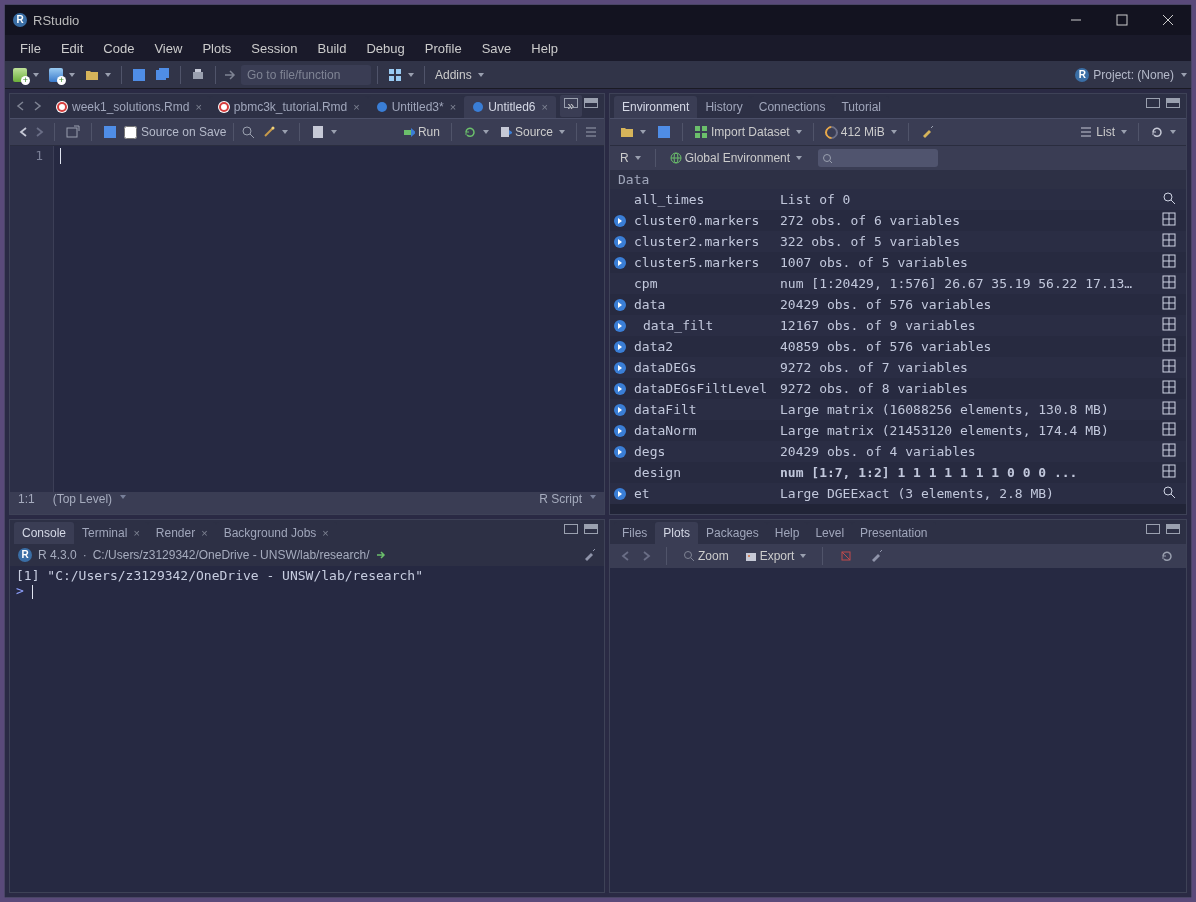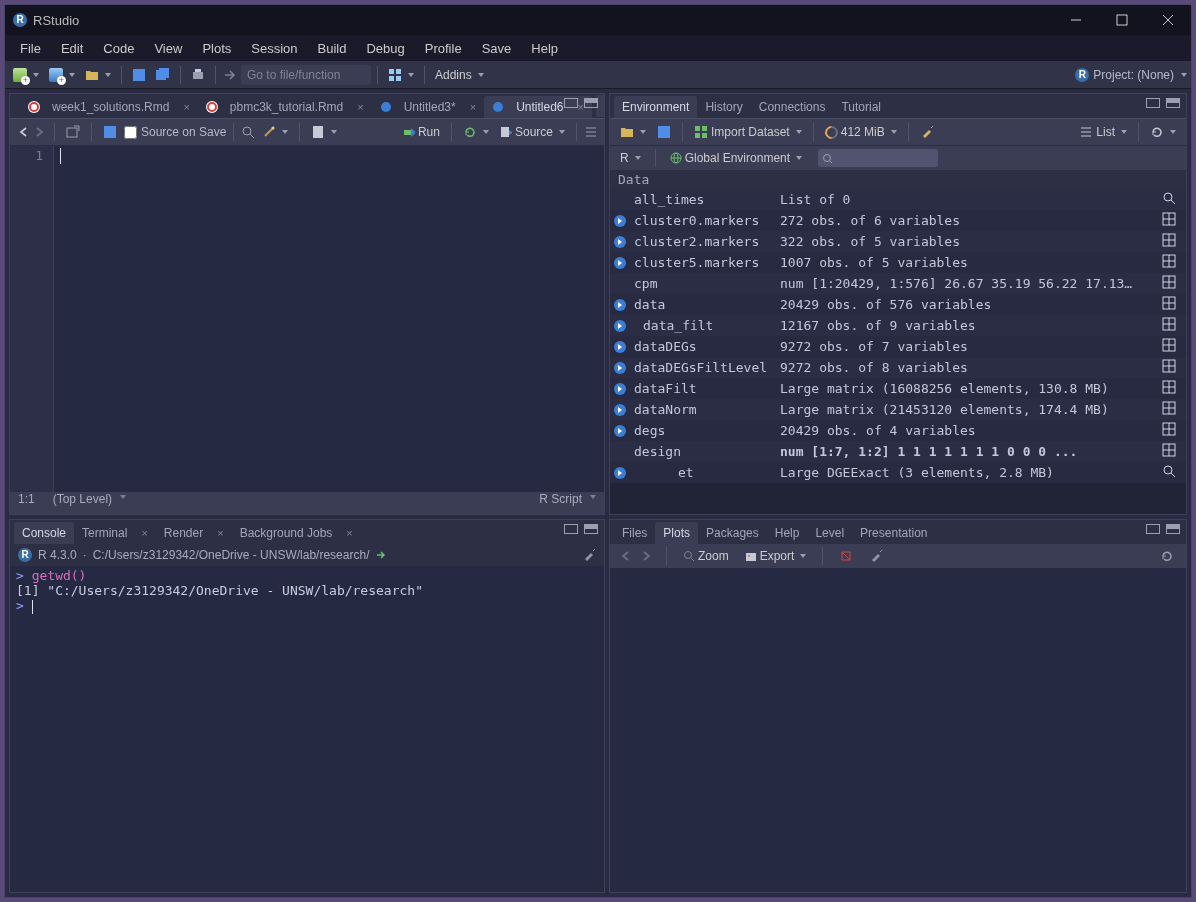--- a/index.html
+++ b/index.html
@@ -20,21 +20,21 @@
   .tbtn { height:22px; min-width:22px; padding:0 4px; display:inline-flex; align-items:center; justify-content:center; border-radius:2px; gap:3px; color:#ccc; font-size:12px;}
   .tbtn.drop::after{ content:""; width:0;height:0;border-left:3px solid transparent;border-right:3px solid transparent;border-top:4px solid #9aa0af; margin-left:3px;}
   .sep { width:1px; height:18px; background:#50546a; margin:0 4px;}
   .gotofile { width:130px; height:20px; background:#3a3d54; border-radius:3px; display:flex; align-items:center; padding:0 6px; color:#7f8494; font-size:12px;}
   .project { display:flex; align-items:center; color:#b5baca; gap:4px;}
   .project::after{ content:""; width:0;height:0;border-left:3px solid transparent;border-right:3px solid transparent;border-top:4px solid #9aa0af; margin-left:3px;}
   
   .workarea { flex:1; display:grid; grid-template-columns: 596px 1fr; grid-template-rows: 422px 1fr; gap:4px; padding:4px; background:#2a2a44;}
   .pane { background:#212437; border:1px solid #3e4257; display:flex; flex-direction:column; overflow:hidden;}
   .tabs { height:24px; background:#2d3045; display:flex; align-items:flex-end; padding:0 4px; gap:0; font-size:12px; position:relative;}
-  .tab { padding:4px 8px 4px 8px; background:#2d3045; color:#a0a6bb; display:flex; align-items:center; gap:12px; border-radius:3px 3px 0 0; white-space:nowrap;}
+  .tab { padding:4px 8px 4px 8px; background:#2d3045; color:#a0a6bb; display:flex; align-items:center; gap:4px; border-radius:3px 3px 0 0; white-space:nowrap;}
   .tab.active { background:#3a3d54; color:#d5d9e6;}
   .tab .close { color:#7f8494; font-size:11px; margin-left:2px;}
   .tabs .right { position:absolute; right:6px; top:4px; display:flex; gap:6px; color:#9aa0af;}
   .pane .subtoolbar { height:28px; background:#3a3d54; border-top:1px solid #4b4f68;border-bottom:1px solid #2a2d3f; display:flex; align-items:center; padding:0 6px; gap:3px; font-size:12px; color:#b5baca;}
   .subtoolbar .spacer{flex:1;}
   .editor { flex:1; display:flex; background:#262942; font-family:"Lucida Console","Consolas",monospace; font-size:13px; color:#ced4e4;}
   .gutter { width:44px; text-align:right; padding:2px 10px 0 0; color:#7a7f96; background:#2c2f47; border-right:1px solid #3c3f57;}
   .editbody { flex:1; padding:2px 4px; position:relative;}
   .caret { position:absolute; left:6px; top:2px; width:1px; height:16px; background:#e0e4f0;}
   .statusbar { height:22px; background:#3a3d54; display:flex; align-items:flex-start; padding:0 8px; font-size:12px; color:#a6acbe; justify-content:space-between;}
@@ -444,20 +444,30 @@
             <span style="padding-left: 4px; margin-left: 9px;">data_filt</span>
             <span style="white-space: nowrap; overflow: hidden; text-overflow: clip;">12167 obs. of 9 variables</span>
             <span><svg width="14" height="14">
                 <rect x="1" y="1" width="12" height="12" fill="none" stroke="#cfd4e4"></rect>
                 <line x1="1" y1="7" x2="13" y2="7" stroke="#cfd4e4"></line>
                 <line x1="7" y1="1" x2="7" y2="13" stroke="#cfd4e4"></line>
               </svg></span>
           </div>
           <div class="envrow">
             <span class="bluedot"></span>
+            <span style="padding-left: 4px;">data2</span>
+            <span style="white-space: nowrap; overflow: hidden; text-overflow: clip;">40859 obs. of 576 variables</span>
+            <span><svg width="14" height="14">
+                <rect x="1" y="1" width="12" height="12" fill="none" stroke="#cfd4e4"></rect>
+                <line x1="1" y1="7" x2="13" y2="7" stroke="#cfd4e4"></line>
+                <line x1="7" y1="1" x2="7" y2="13" stroke="#cfd4e4"></line>
+              </svg></span>
+          </div>
+          <div class="envrow">
+            <span class="bluedot"></span>
             <span style="padding-left: 4px;">dataDEGs</span>
             <span style="white-space: nowrap; overflow: hidden; text-overflow: clip;">9272 obs. of 7 variables</span>
             <span><svg width="14" height="14">
                 <rect x="1" y="1" width="12" height="12" fill="none" stroke="#cfd4e4"></rect>
                 <line x1="1" y1="7" x2="13" y2="7" stroke="#cfd4e4"></line>
                 <line x1="7" y1="1" x2="7" y2="13" stroke="#cfd4e4"></line>
               </svg></span>
           </div>
           <div class="envrow">
             <span class="bluedot"></span>
@@ -504,21 +514,21 @@
             <span style="padding-left: 4px;">design</span>
             <span style="white-space: nowrap; overflow: hidden; text-overflow: clip; font-weight: bold;">num [1:7, 1:2] 1 1 1 1 1 1 1 0 0 0 ...</span>
             <span><svg width="14" height="14">
                 <rect x="1" y="1" width="12" height="12" fill="none" stroke="#cfd4e4"></rect>
                 <line x1="1" y1="7" x2="13" y2="7" stroke="#cfd4e4"></line>
                 <line x1="7" y1="1" x2="7" y2="13" stroke="#cfd4e4"></line>
               </svg></span>
           </div>
           <div class="envrow">
             <span class="bluedot"></span>
-            <span style="padding-left: 4px; margin-left: 44px;">et</span>
+            <span style="padding-left: 4px;">et</span>
             <span style="white-space: nowrap; overflow: hidden; text-overflow: clip;">Large DGEExact (3 elements,  2.8 MB)</span>
             <span><svg width="14" height="14">
                 <circle cx="6" cy="6" r="4" fill="none" stroke="#cfd4e4"></circle>
                 <line x1="9" y1="9" x2="13" y2="13" stroke="#cfd4e4"></line>
               </svg></span>
           </div>
         </div>
     </div>
 
     <div class="pane">
@@ -549,21 +559,20 @@
         <svg width="12" height="12">
             <path d="M2 6h6M6 3l3 3-3 3" stroke="#6bbf6b" fill="none" stroke-width="1.5"></path>
           </svg>
         <span style="flex:1"></span>
         <svg width="14" height="14">
             <path d="M3 11l6-6 2 2-6 6z" fill="#8f94aa"></path>
             <line x1="11" y1="3" x2="13" y2="1" stroke="#8f94aa"></line>
           </svg>
       </div>
       <div class="console">
-        <div><span class="prompt">&gt; </span><span class="cmd">getwd()</span></div>
         <div>[1] "C:/Users/z3129342/OneDrive - UNSW/lab/research"</div>
         <div><span class="prompt">&gt; </span><span style="border-left:1px solid #e0e4f0;display:inline-block;height:14px;vertical-align:middle;"></span></div>
       </div>
     </div>
 
     <div class="pane">
       <div class="tabs">
         <span class="tab">Files</span>
         <span class="tab active">Plots</span>
         <span class="tab">Packages</span>

